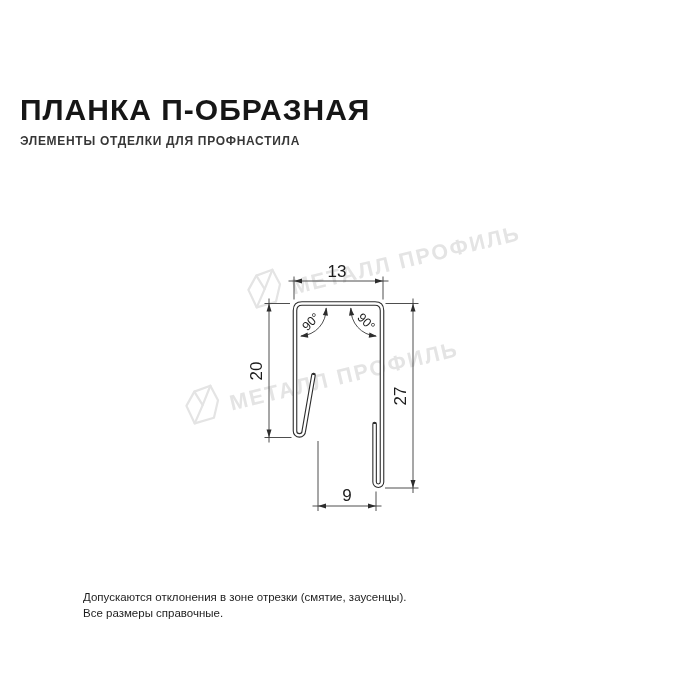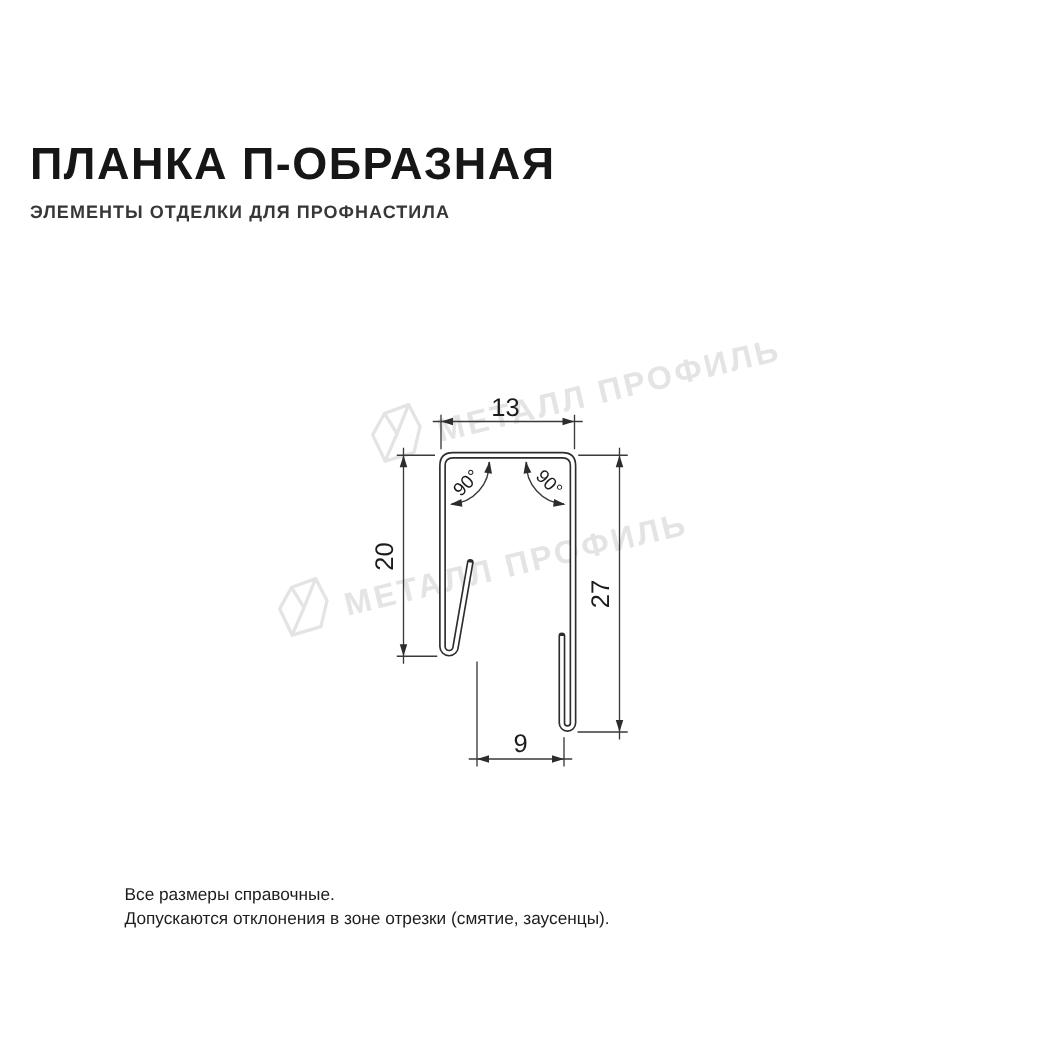--- a/index.html
+++ b/index.html
@@ -107,15 +107,15 @@
 
   <g>
     <path class="dimline" d="M 351 308 A 26.5 26.5 0 0 0 376 336"></path>
     <polygon class="dimarrow" points="0,0 -2.6,8 2.6,8" transform="translate(350.5,307.5) rotate(-8)"></polygon>
     <polygon class="dimarrow" points="0,0 -2.6,8 2.6,8" transform="translate(377,336.3) rotate(98)"></polygon>
     <text class="ang-text" transform="translate(366,322) rotate(45)" text-anchor="middle" dy="4">90°</text>
   </g>
 </svg>
 
 <div class="footer">
+  <div>Допускаются отклонения в зоне отрезки (смятие, заусенцы).</div>
   <div>Все размеры справочные.</div>
-  <div>Допускаются отклонения в зоне отрезки (смятие, заусенцы).</div>
 </div>
 
 </body></html>

